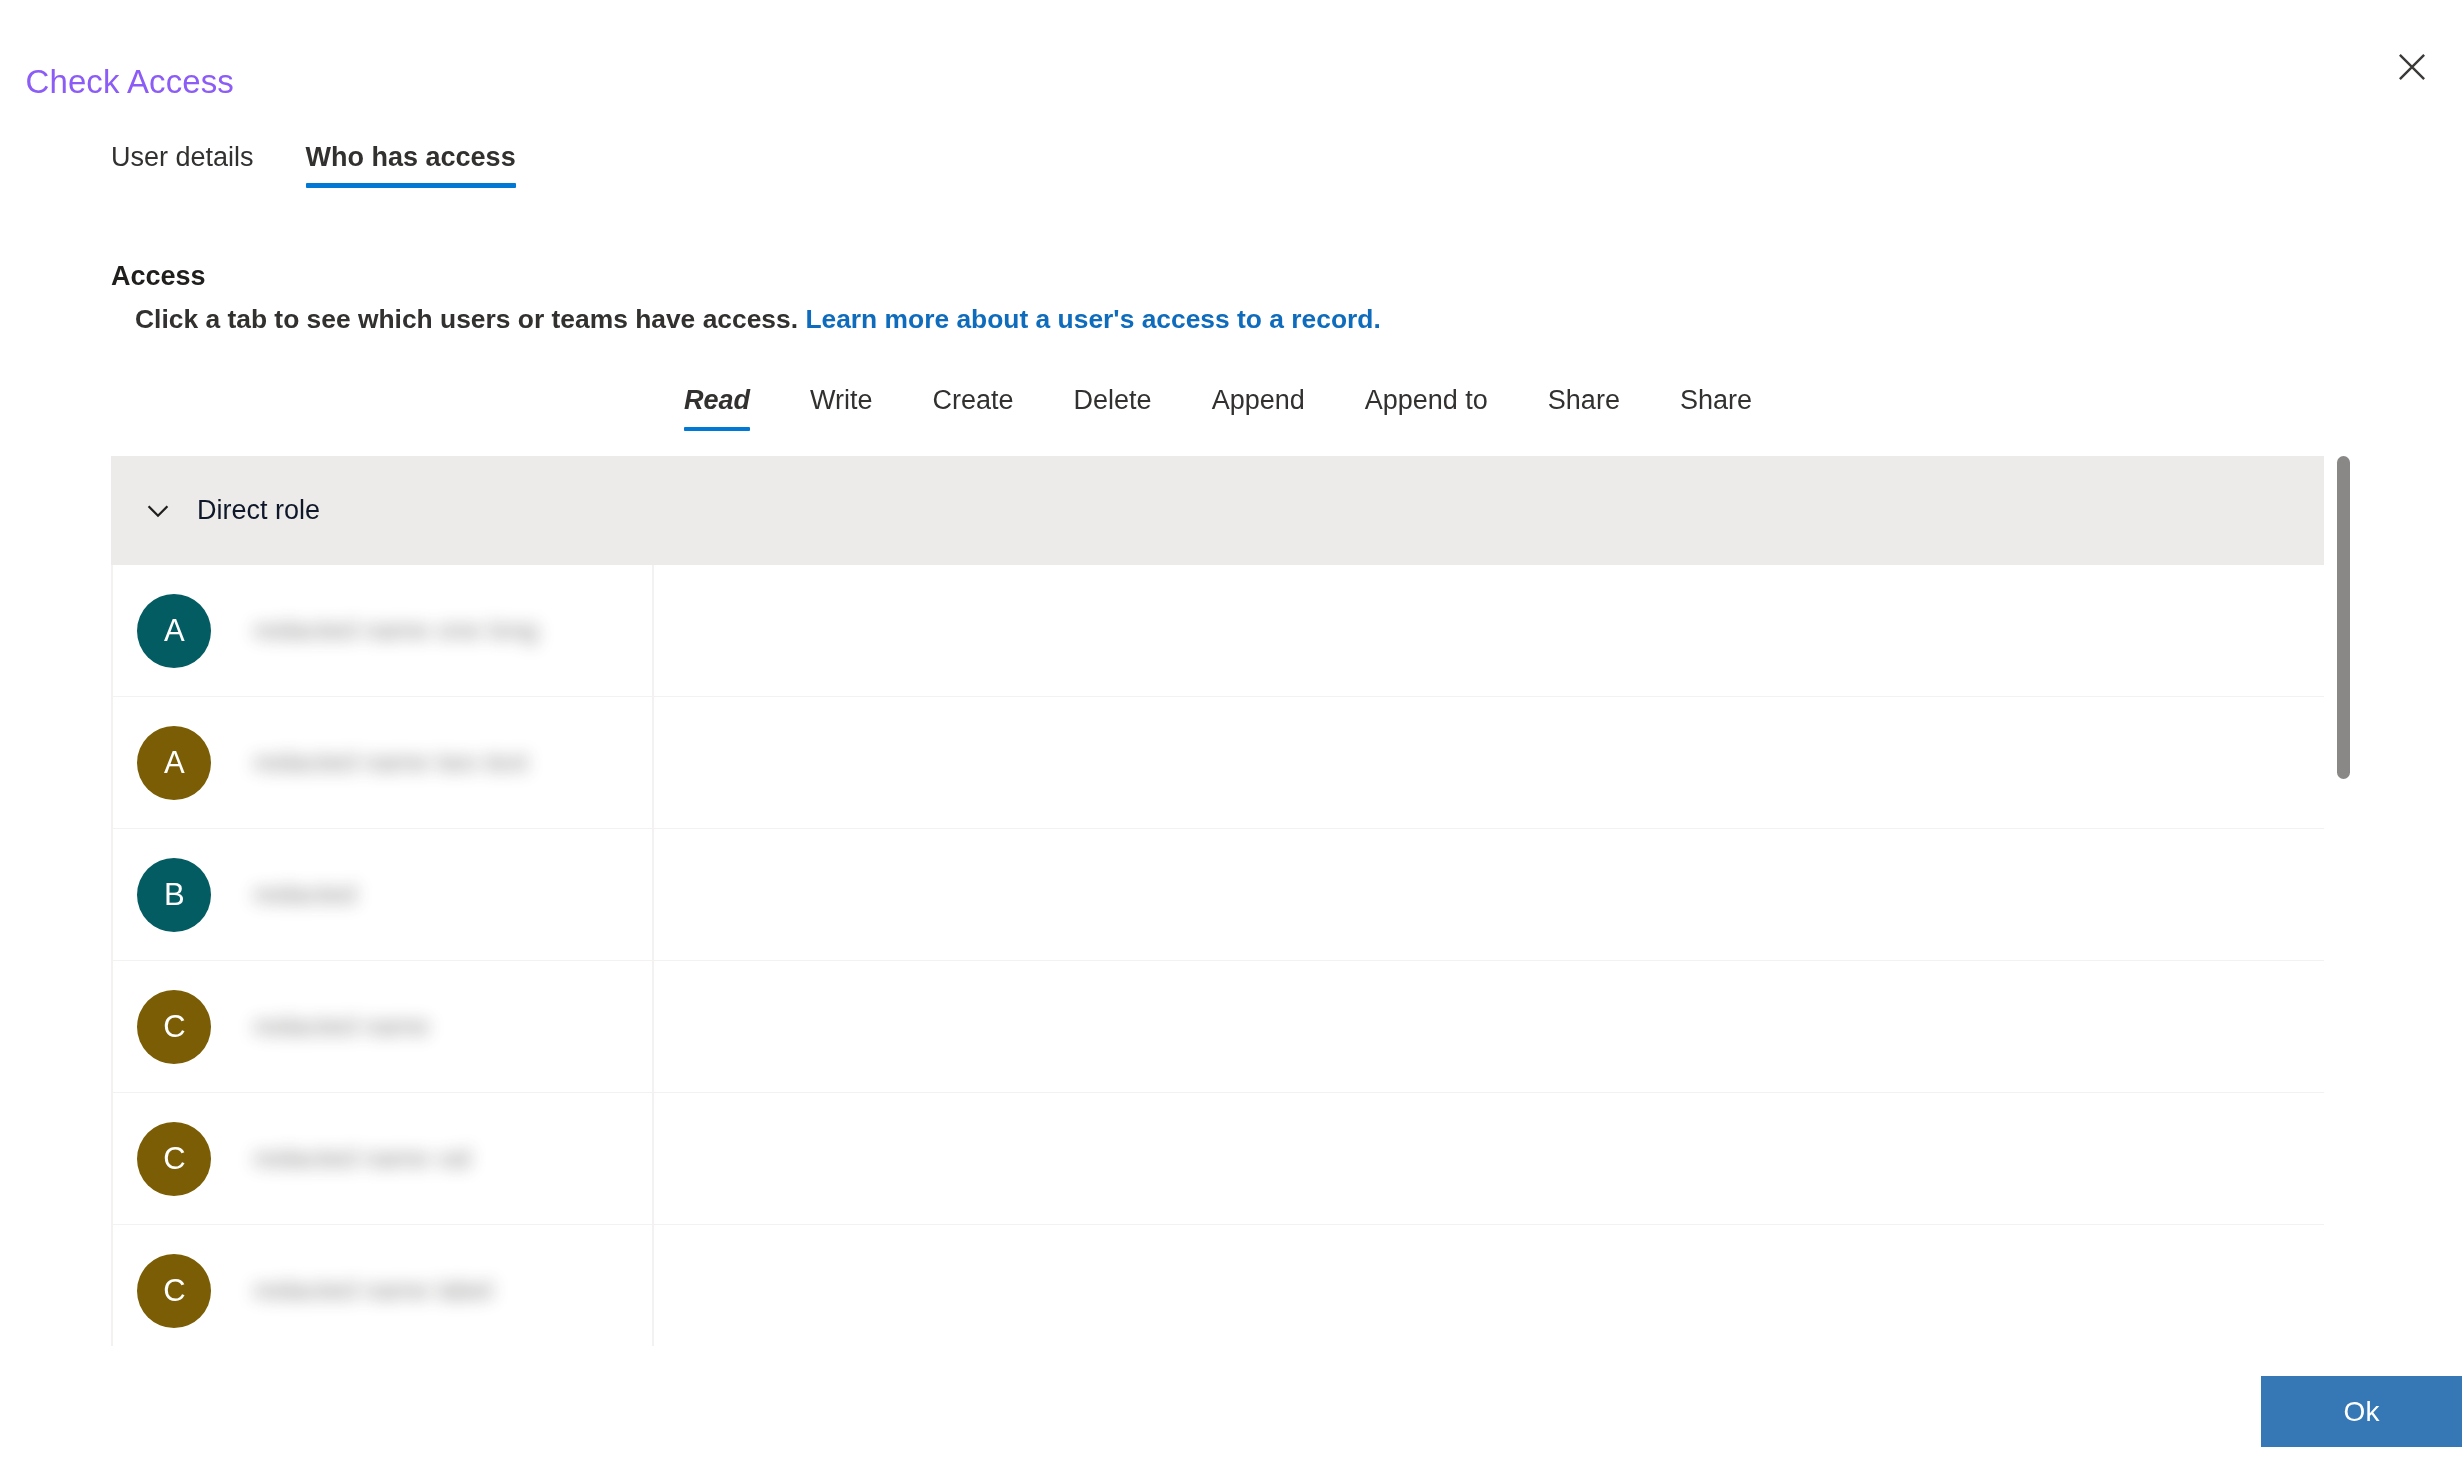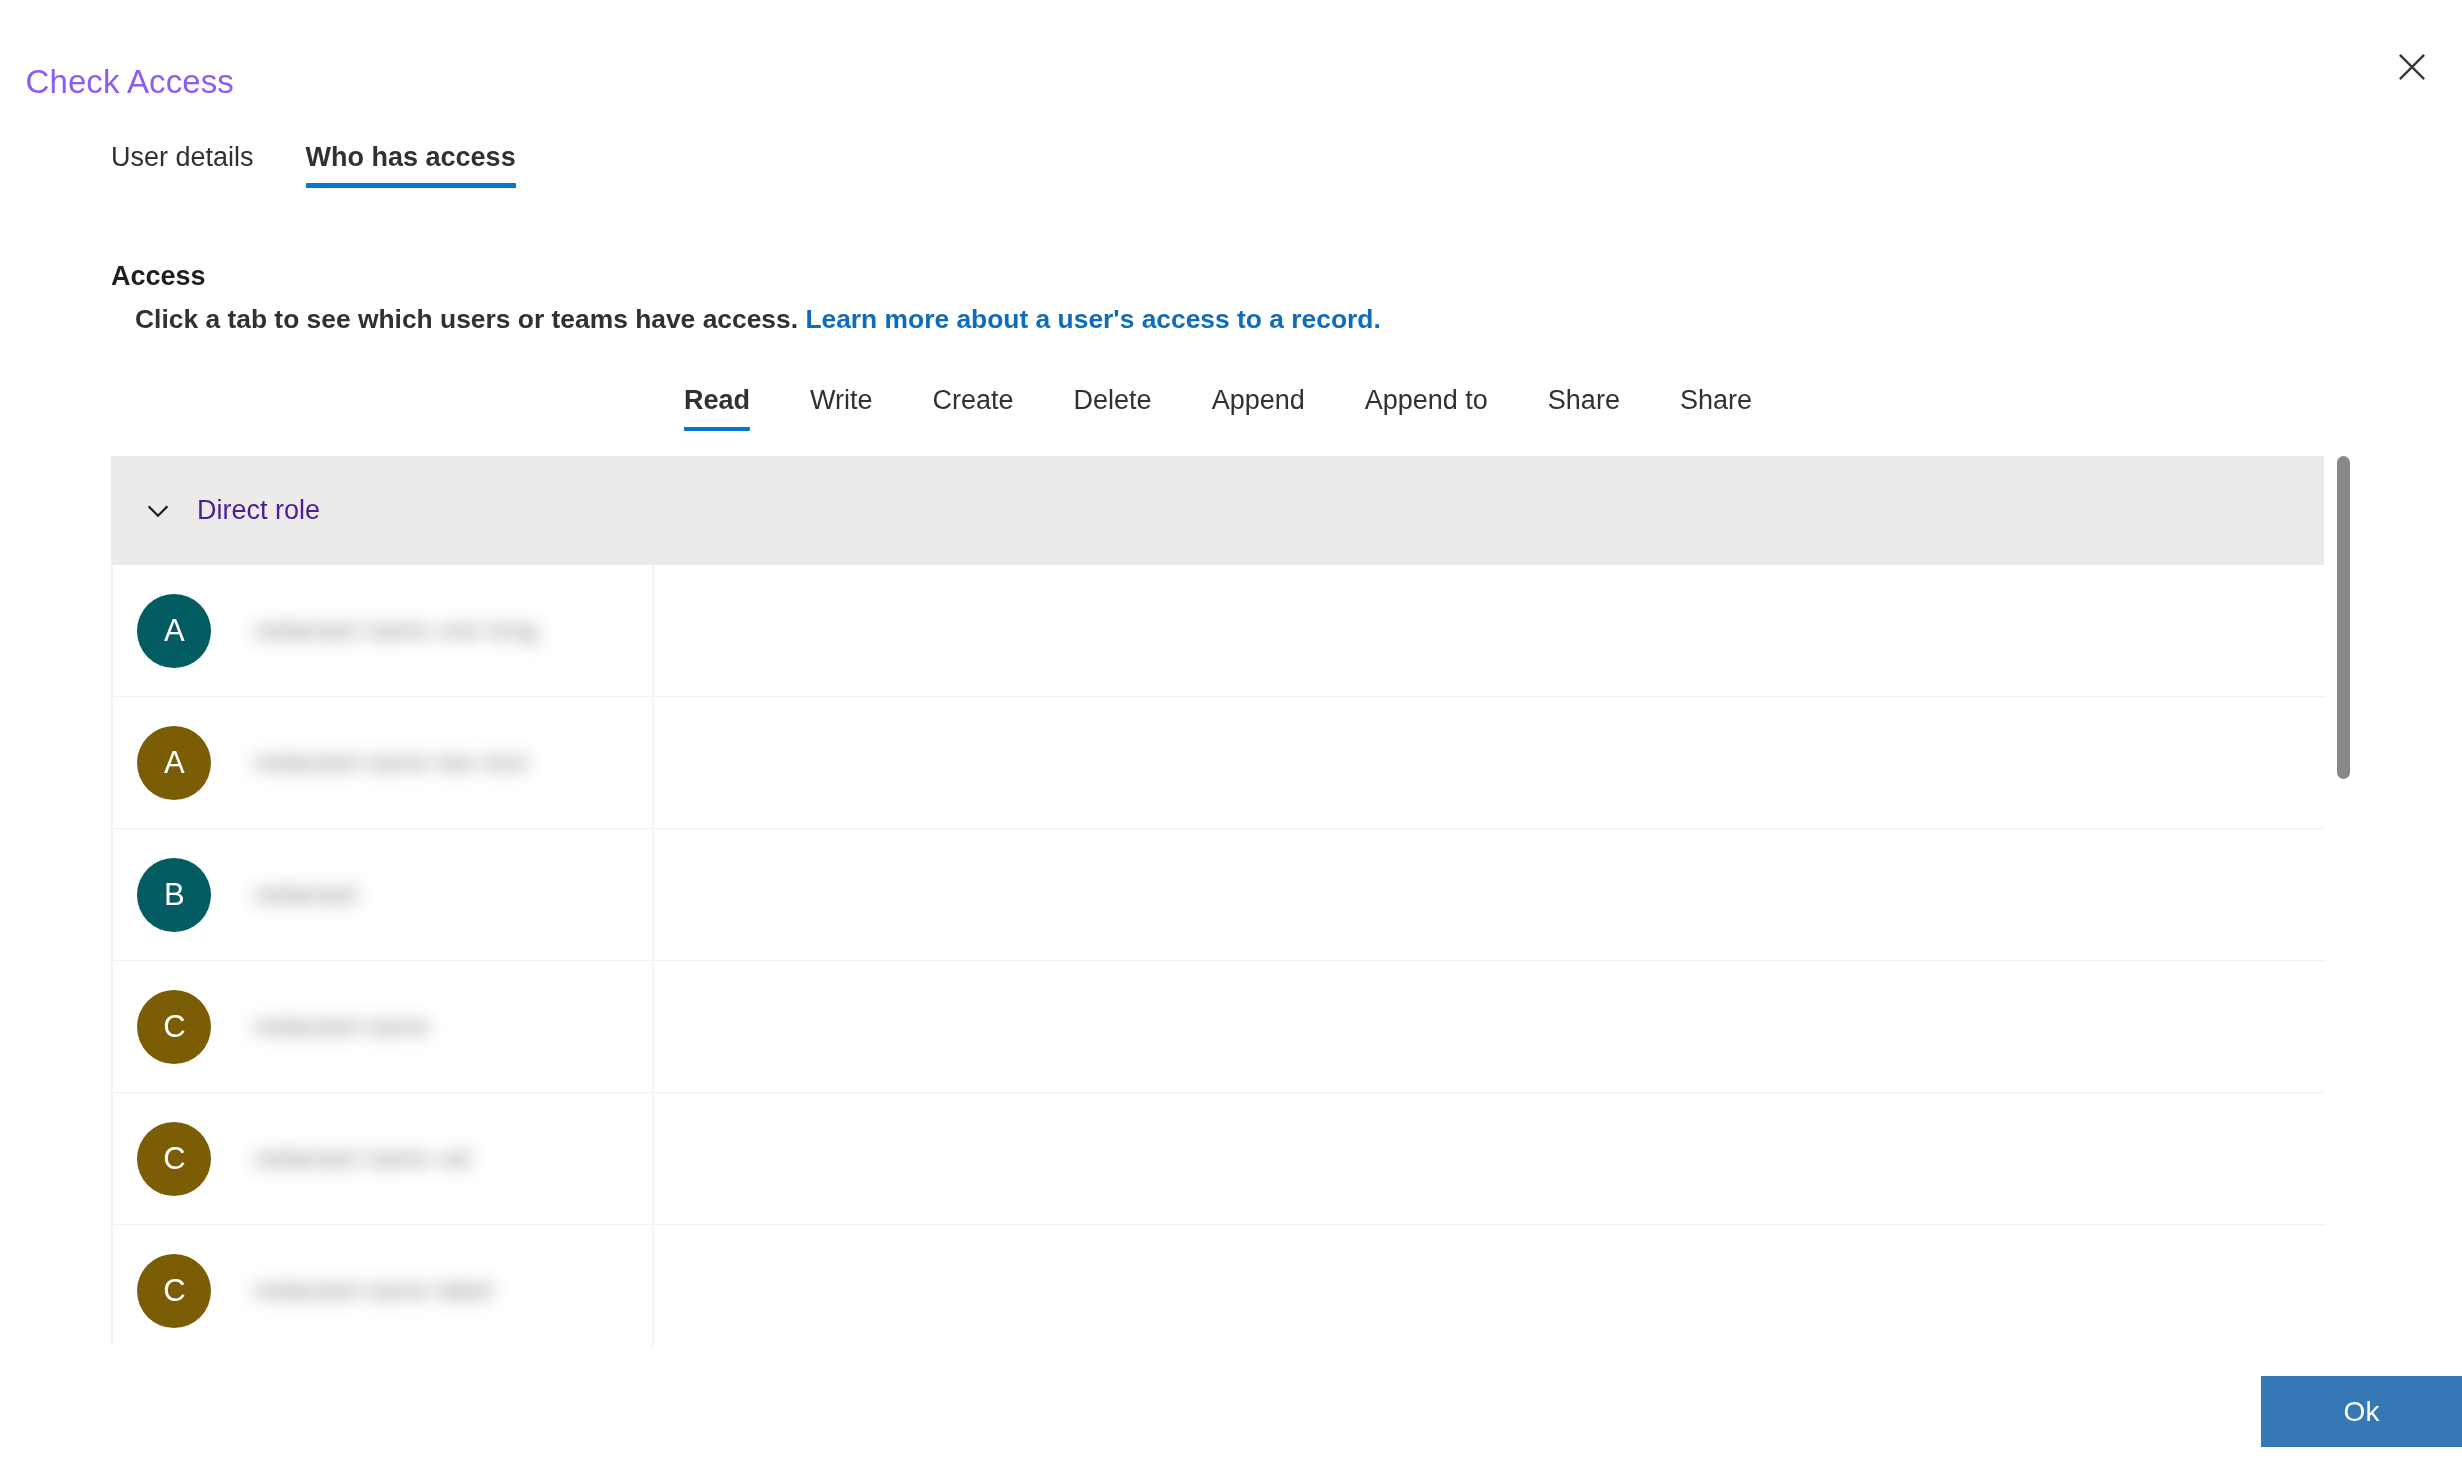--- a/index.html
+++ b/index.html
@@ -69,21 +69,21 @@
     position:absolute; left:684px; top:382px;
     display:flex; align-items:flex-start;
   }
   .perm-tab{
     position:relative;
     font-size:27px; line-height:36px; color:#323130;
     padding:0 0 22.6px 0;
     margin-right:60px; cursor:pointer; white-space:nowrap;
   }
   .perm-tab:last-child{margin-right:0;}
-  .perm-tab.is-selected{font-weight:700;}
+  .perm-tab.is-selected{font-weight:700;font-style:italic;}
   .perm-tab.is-selected:after{
     content:""; position:absolute; left:0; right:0; bottom:9.4px;
     height:4.7px; background:#0078d4; border-radius:0.9px;
   }
 
   
   .list-wrap{
     position:absolute; left:111px; top:456px;
     width:2239px; height:890px;
     overflow:hidden;
@@ -95,21 +95,21 @@
     padding-left:29px; box-sizing:border-box;
     width:2213px;
     cursor:pointer;
   }
   .chev{
     width:36px; height:36px; margin-right:21px;
     display:flex; align-items:center; justify-content:center;
     flex:0 0 auto;
   }
   .group-label{
-    font-size:27px; color:#4c1d95; font-weight:400; white-space:nowrap;
+    font-size:27px; color:#0f172a; font-weight:400; white-space:nowrap;
   }
 
   .row{
     position:relative;
     height:132px;
     border-bottom:1.9px solid #f3f2f1;
     display:flex; align-items:center;
     box-sizing:border-box;
     background:#ffffff;
     width:2213px;

